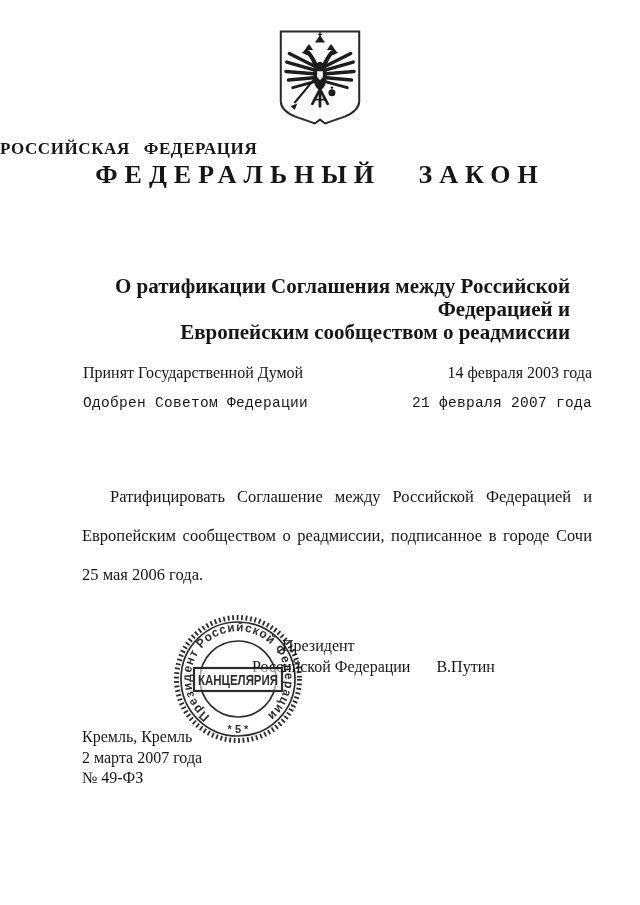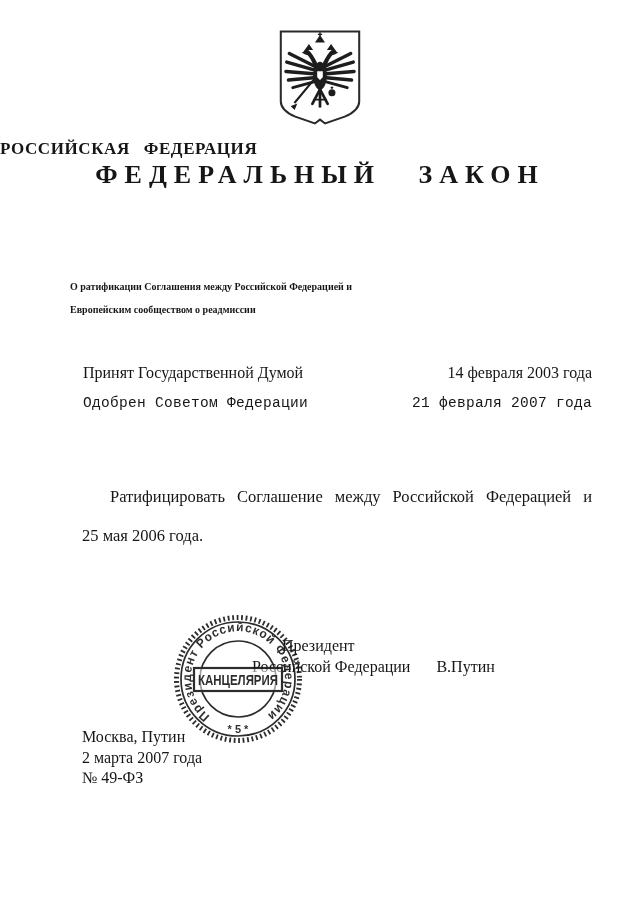--- a/index.html
+++ b/index.html
@@ -20,21 +20,21 @@
     letter-spacing:0.6px;word-spacing:9px;
   }
   .doctype{
     position:absolute;left:0;top:160px;width:640px;
     text-align:center;font-weight:bold;font-size:26px;
     letter-spacing:7px;word-spacing:24px;white-space:nowrap;
   }
   
   .law-title{
     position:absolute;left:70px;top:275px;width:500px;
-    text-align:left;font-weight:bold;font-size:10px;line-height:23px;
+    text-align:right;font-weight:bold;font-size:21px;line-height:23px;
   }
   
   .adoption{position:absolute;left:83px;top:364px;width:509px;}
   .adoption-row{display:flex;justify-content:space-between;font-size:16px;margin-bottom:13px;}
   .adoption-row.mono{
     font-family:Liberation Mono, monospace;
     font-size:14.5px;letter-spacing:0.3px;
   }
   
   .body-text{position:absolute;left:82px;top:477px;width:510px;font-size:16.5px;}
@@ -121,20 +121,21 @@
       <span>14 февраля 2003 года</span>
     </div>
     <div class="adoption-row mono">
       <span>Одобрен Советом Федерации</span>
       <span>21 февраля 2007 года</span>
     </div>
   </div>
 
   <div class="body-text">
     <div class="body-line first">Ратифицировать Соглашение между Российской Федерацией и</div>
+    <div class="body-line">Европейским сообществом о реадмиссии, подписанное в городе Сочи</div>
     <div class="body-line last">25 мая 2006 года.</div>
   </div>
 
   <div class="signature">
     <div class="sig-line1">Президент</div>
     <div>
       <span>Российской Федерации</span><span class="sig-name">В.Путин</span>
     </div>
   </div>
 
@@ -151,18 +152,18 @@
       <text font-family="Liberation Sans, sans-serif" font-size="12.5" font-weight="bold" fill="#1b1b1b" letter-spacing="1">
         <textPath href="#ringPath" startOffset="0" textLength="234" lengthAdjust="spacingAndGlyphs">Президент Российской Федерации</textPath>
       </text>
       <text x="70" y="124" text-anchor="middle" font-family="Liberation Sans, sans-serif" font-size="11" font-weight="bold" fill="#1b1b1b">* 5 *</text>
       <rect x="26" y="59" width="88" height="23" fill="#ffffff" fill-opacity="0.55" stroke="#1b1b1b" stroke-width="2.2"></rect>
       <text x="70" y="76" text-anchor="middle" font-family="Liberation Sans, sans-serif" font-size="14.5" font-weight="bold" fill="#1b1b1b" textLength="80" lengthAdjust="spacingAndGlyphs">КАНЦЕЛЯРИЯ</text>
     </svg>
   </div>
 
   <div class="footer">
-    <div>Москва, Путин</div>
+    <div>Кремль, Кремль</div>
     <div>2 марта 2007 года</div>
     <div>№ 49-ФЗ</div>
   </div>
 
 </div>
 
 </body></html>

